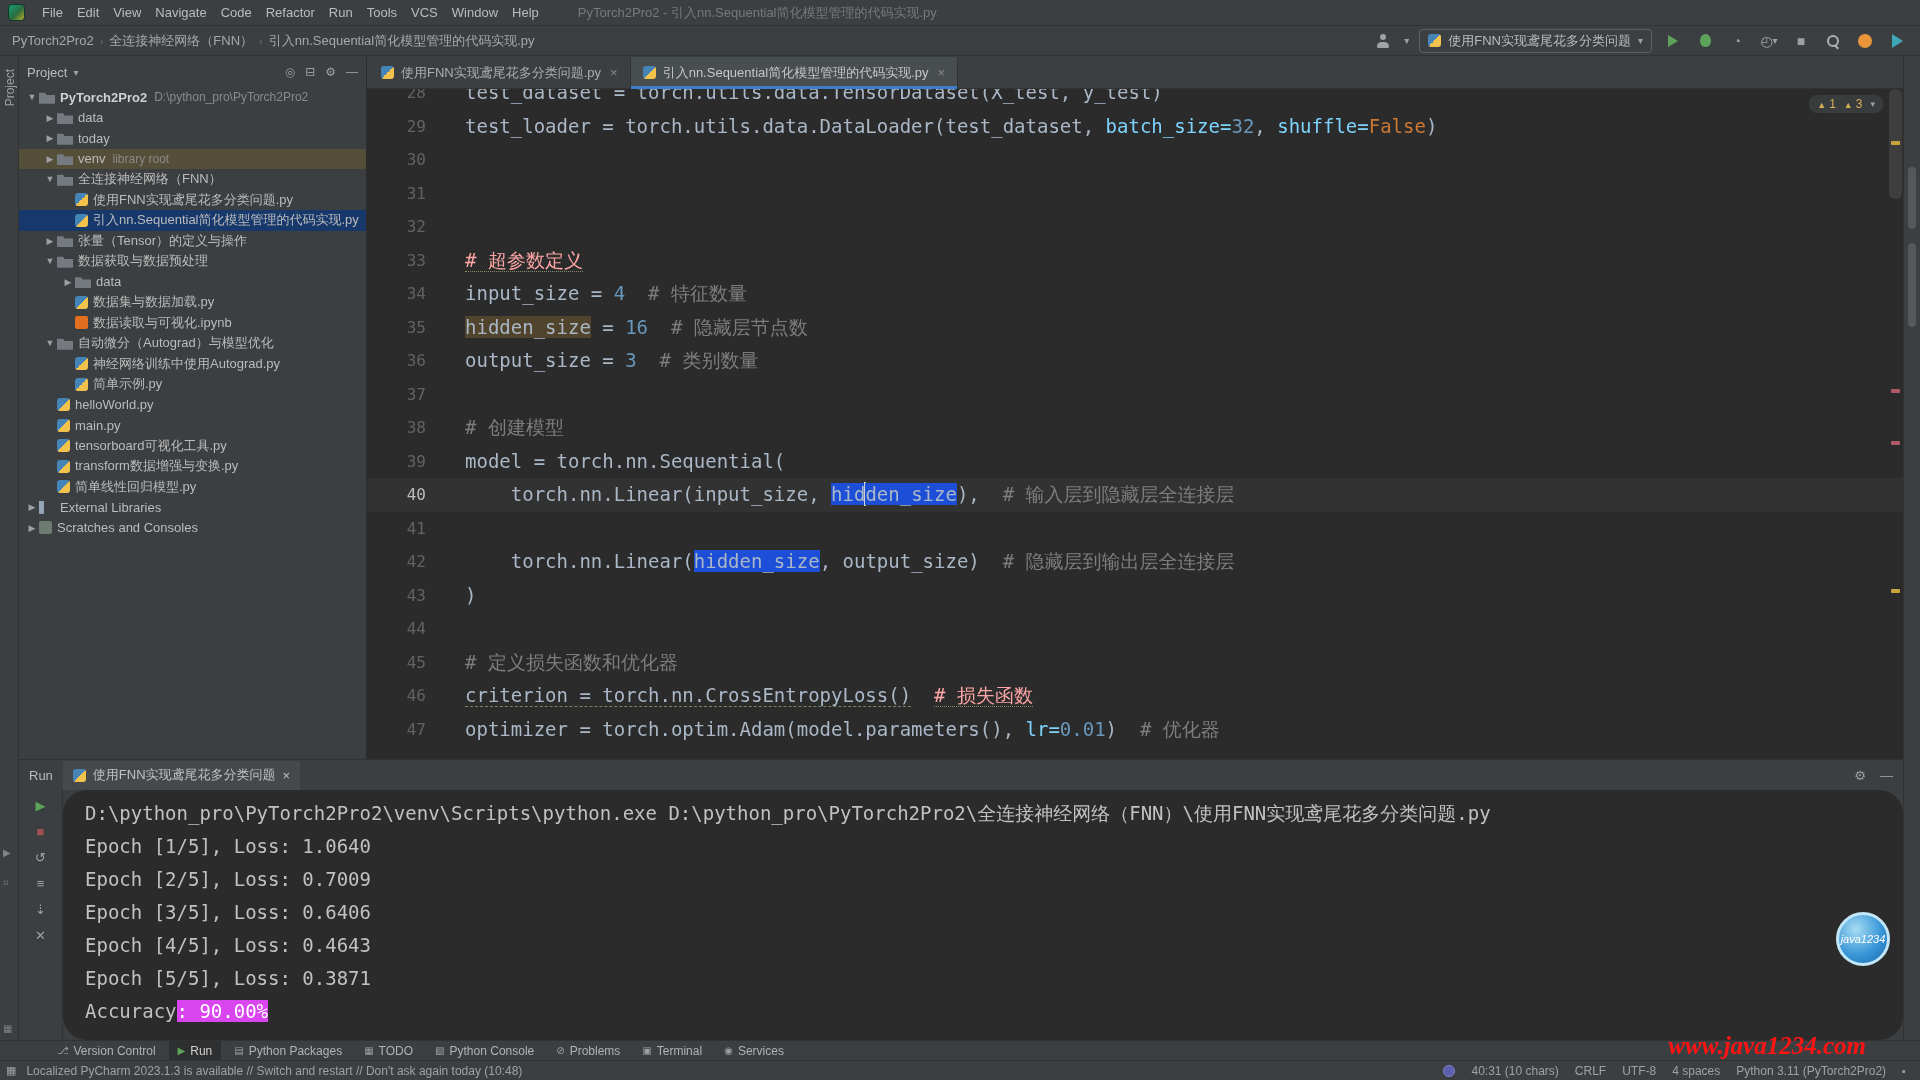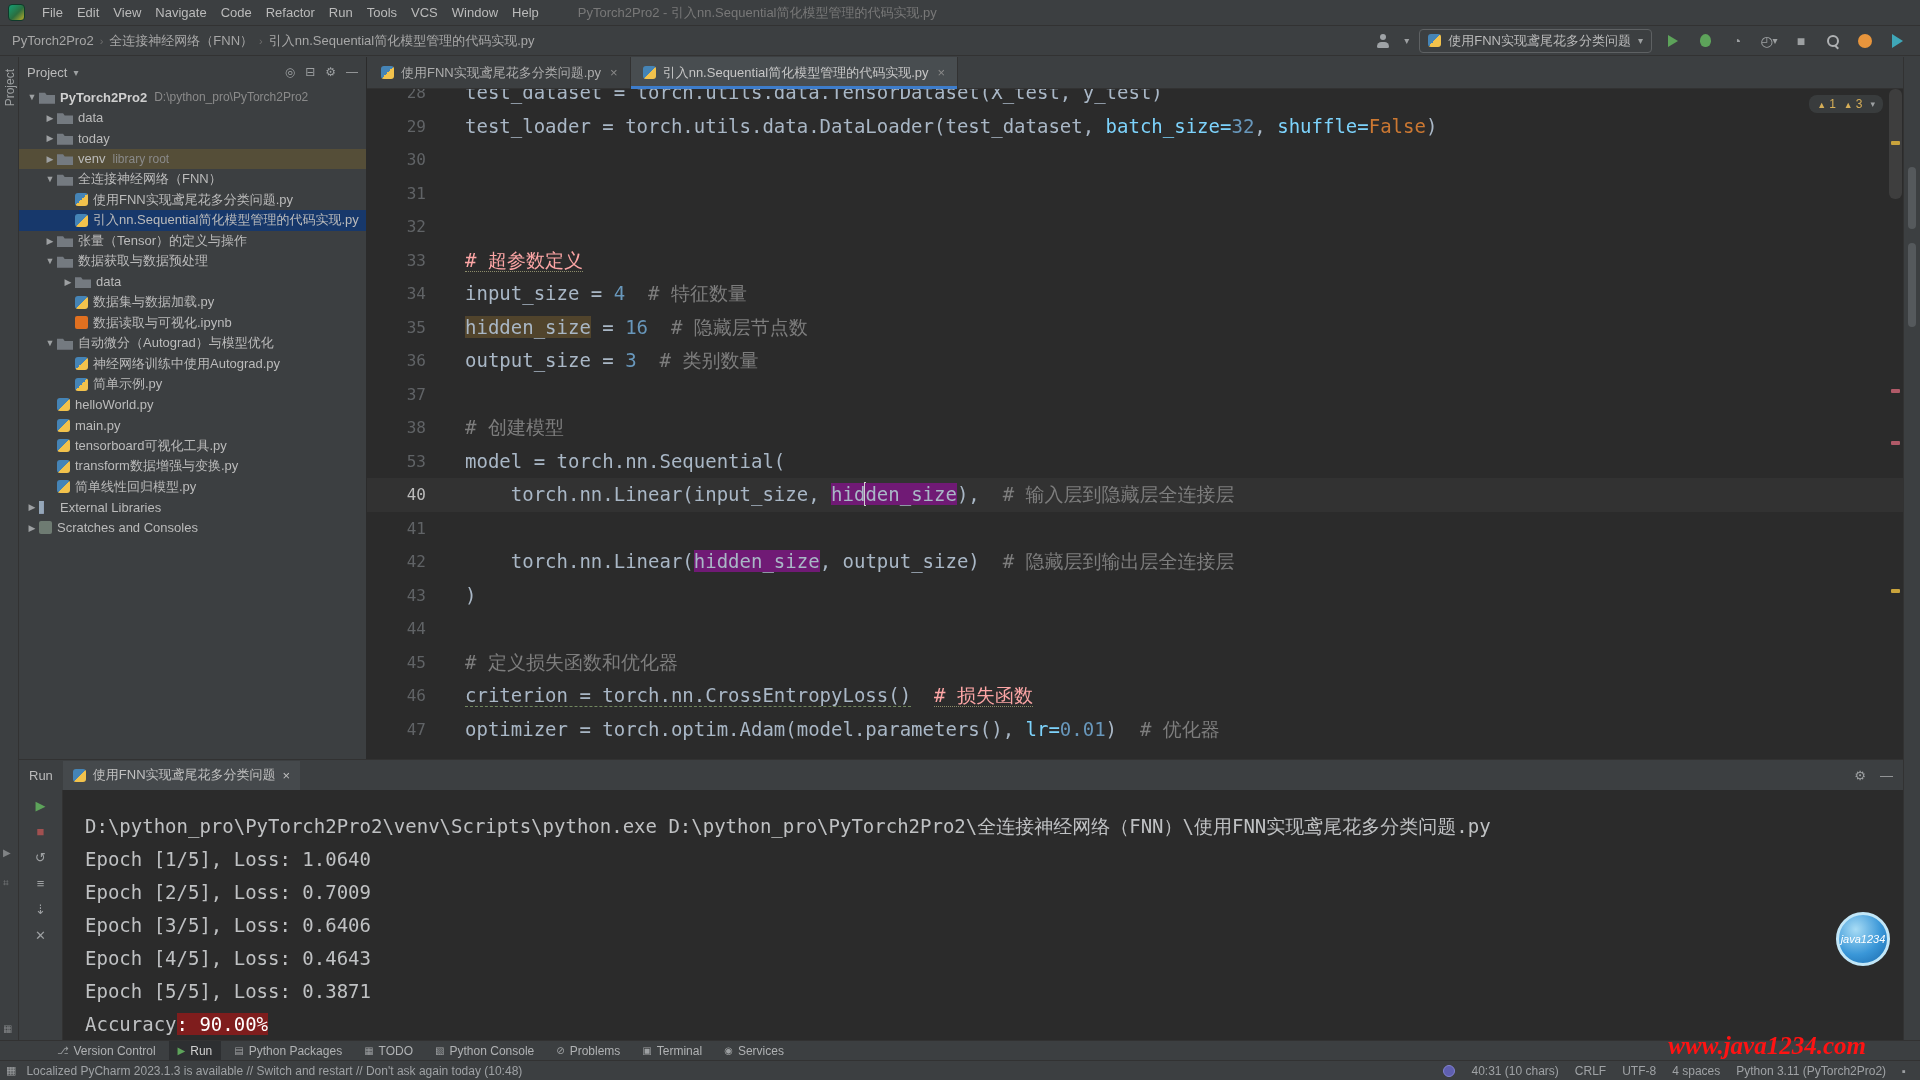--- a/index.html
+++ b/index.html
@@ -75,43 +75,43 @@
   .code-line { display:flex; height:33.5px; line-height:33.5px;gap:12px; }
   .code-line.current { background:#323232; }
   .gutter { width:86px; flex:none; text-align:right; padding-right:27px; color:#606366; font-family:"DejaVu Sans Mono","Liberation Mono",monospace; font-size:16px; }
   .code-line.current .gutter { color:#bcbcbc; }
   .ctext { font-family:"DejaVu Sans Mono","Liberation Mono",monospace; font-size:19px; white-space:pre; }
   .tk-p { color:#a9b7c6; } .tk-k { color:#cc7832; } .tk-n { color:#6897bb; } .tk-c { color:#7d7d7d; }
   .tk-a { color:#7dd3fc; }
   .tk-cu { color:#fca5a5; border-bottom:1px dotted #8c8c6a; }
   .tk-u { color:#a9b7c6; border-bottom:1px dashed #71875f; }
   .tk-hb { color:#a9b7c6; background:#51442c; }
-  .tk-hg { color:#a9b7c6; background:#701a75; }
+  .tk-hg { color:#a9b7c6; background:#1d4ed8; }
   .caret { display:inline-block; width:2px; height:24px; background:#cfcfcf; vertical-align:-5px; margin:0 -1px; }
   #inspections { position:absolute; top:6px; right:20px; display:flex; gap:8px; align-items:center; font-size:12px; color:#c8a653; background:rgba(60,63,65,.85); padding:2px 8px; border-radius:8px; }
   .insp::before { content:"▲"; font-size:9px; margin-right:3px; }
   .insp.amber { color:#d6ae58; }
   .insp-chev { color:#9da0a2; font-size:9px; }
   .stripe-mark { position:absolute; right:3px; width:9px; height:4px; border-radius:1px; }
   #scroll-thumb { position:absolute; right:1px; top:0; width:13px; height:110px; background:rgba(255,255,255,.09); border-radius:6px; }
 
   
   #run-panel { flex:1; display:flex; flex-direction:column; border-top:1px solid #323232; background:#3c3f41; min-height:0; }
   #run-header { height:30px; display:flex; align-items:center; padding:0 10px; gap:10px; }
   #run-title { color:#bbbbbb; }
   #run-tab { display:flex; align-items:center; gap:7px; padding:0 10px; height:29px; background:#45494c; color:#c0c0c0; white-space:nowrap; }
   #run-header-right { margin-left:auto; display:flex; gap:14px; color:#9da0a2; font-size:13px; }
   #run-body { flex:1; display:flex; min-height:0; }
   #run-toolbar { width:44px; flex:none; display:flex; flex-direction:column; align-items:center; padding-top:8px; gap:11px; background:#3c3f41; border-right:1px solid #323232; }
   .run-tb { font-size:13px; color:#9da0a2; }
   .run-tb.green { color:#5da35a; }
   .run-tb.red { color:#a15050; }
-  #console { flex:1; background:#2b2b2b; padding:20px 0 0 22px; font-family:"DejaVu Sans Mono","Liberation Mono",monospace; font-size:19px; color:#bfc1c3; overflow:hidden; position:relative; }
+  #console { flex:1; background:#2b2b2b; padding:7px 0 0 22px; font-family:"DejaVu Sans Mono","Liberation Mono",monospace; font-size:19px; color:#bfc1c3; overflow:hidden; position:relative;border-radius:24px; }
   .console-line { line-height:33px; white-space:pre; }
-  .console-line .sel { background:#7f1d1d; color:#ffffff; }
+  .console-line .sel { background:#d946ef; color:#ffffff; }
 
   
   #toolwindow-bar { position:absolute; left:0; right:0; bottom:20px; height:20px; background:#3c3f41; border-top:1px solid #323232; display:flex; align-items:center; padding-left:48px; gap:4px; font-size:12px; color:#b0b2b4; }
   .tw-item { display:flex; align-items:center; gap:5px; padding:0 9px; height:20px; }
   .tw-item.active { background:#2d2f31; color:#d0d0d0; }
   .tw-glyph { font-size:10px; color:#9da0a2; }
   .tw-item.active .tw-glyph { color:#5da35a; }
 
   #status-bar { position:absolute; left:0; right:0; bottom:0; height:20px; background:#3c3f41; border-top:1px solid #323232; display:flex; align-items:center; padding:0 14px 0 6px; font-size:12px; color:#9fa2a5; }
   #status-left { display:flex; align-items:center; gap:10px; white-space:nowrap; }
@@ -375,21 +375,21 @@
               </div>
               <div class="code-line">
                 <span class="gutter">37</span>
                 <span class="ctext"></span>
               </div>
               <div class="code-line">
                 <span class="gutter">38</span>
                 <span class="ctext"><span class="tk-c"># 创建模型</span></span>
               </div>
               <div class="code-line">
-                <span class="gutter">53</span>
+                <span class="gutter">39</span>
                 <span class="ctext"><span class="tk-p">model = torch.nn.Sequential(</span></span>
               </div>
               <div class="code-line current">
                 <span class="gutter">40</span>
                 <span class="ctext"><span class="tk-p">    torch.nn.Linear(input_size, </span><span class="tk-hg">hid</span><span class="caret"></span><span class="tk-hg">den_size</span><span class="tk-p">),  </span><span class="tk-c"># 输入层到隐藏层全连接层</span></span>
               </div>
               <div class="code-line">
                 <span class="gutter">41</span>
               </div>
               <div class="code-line">

